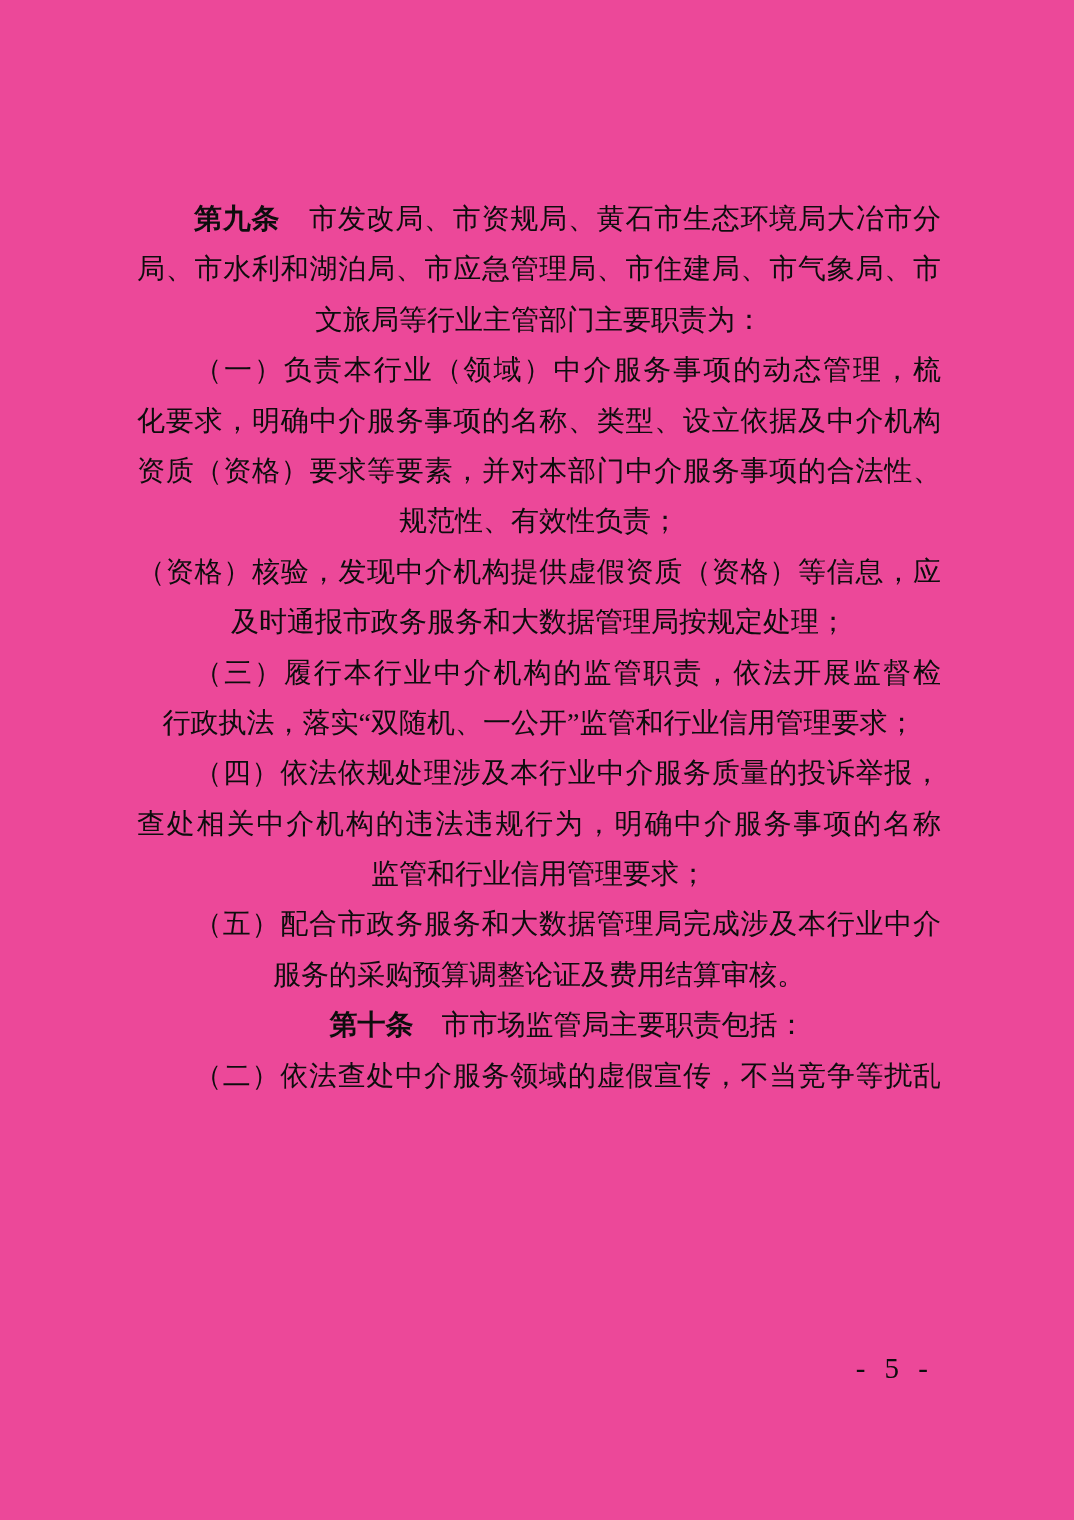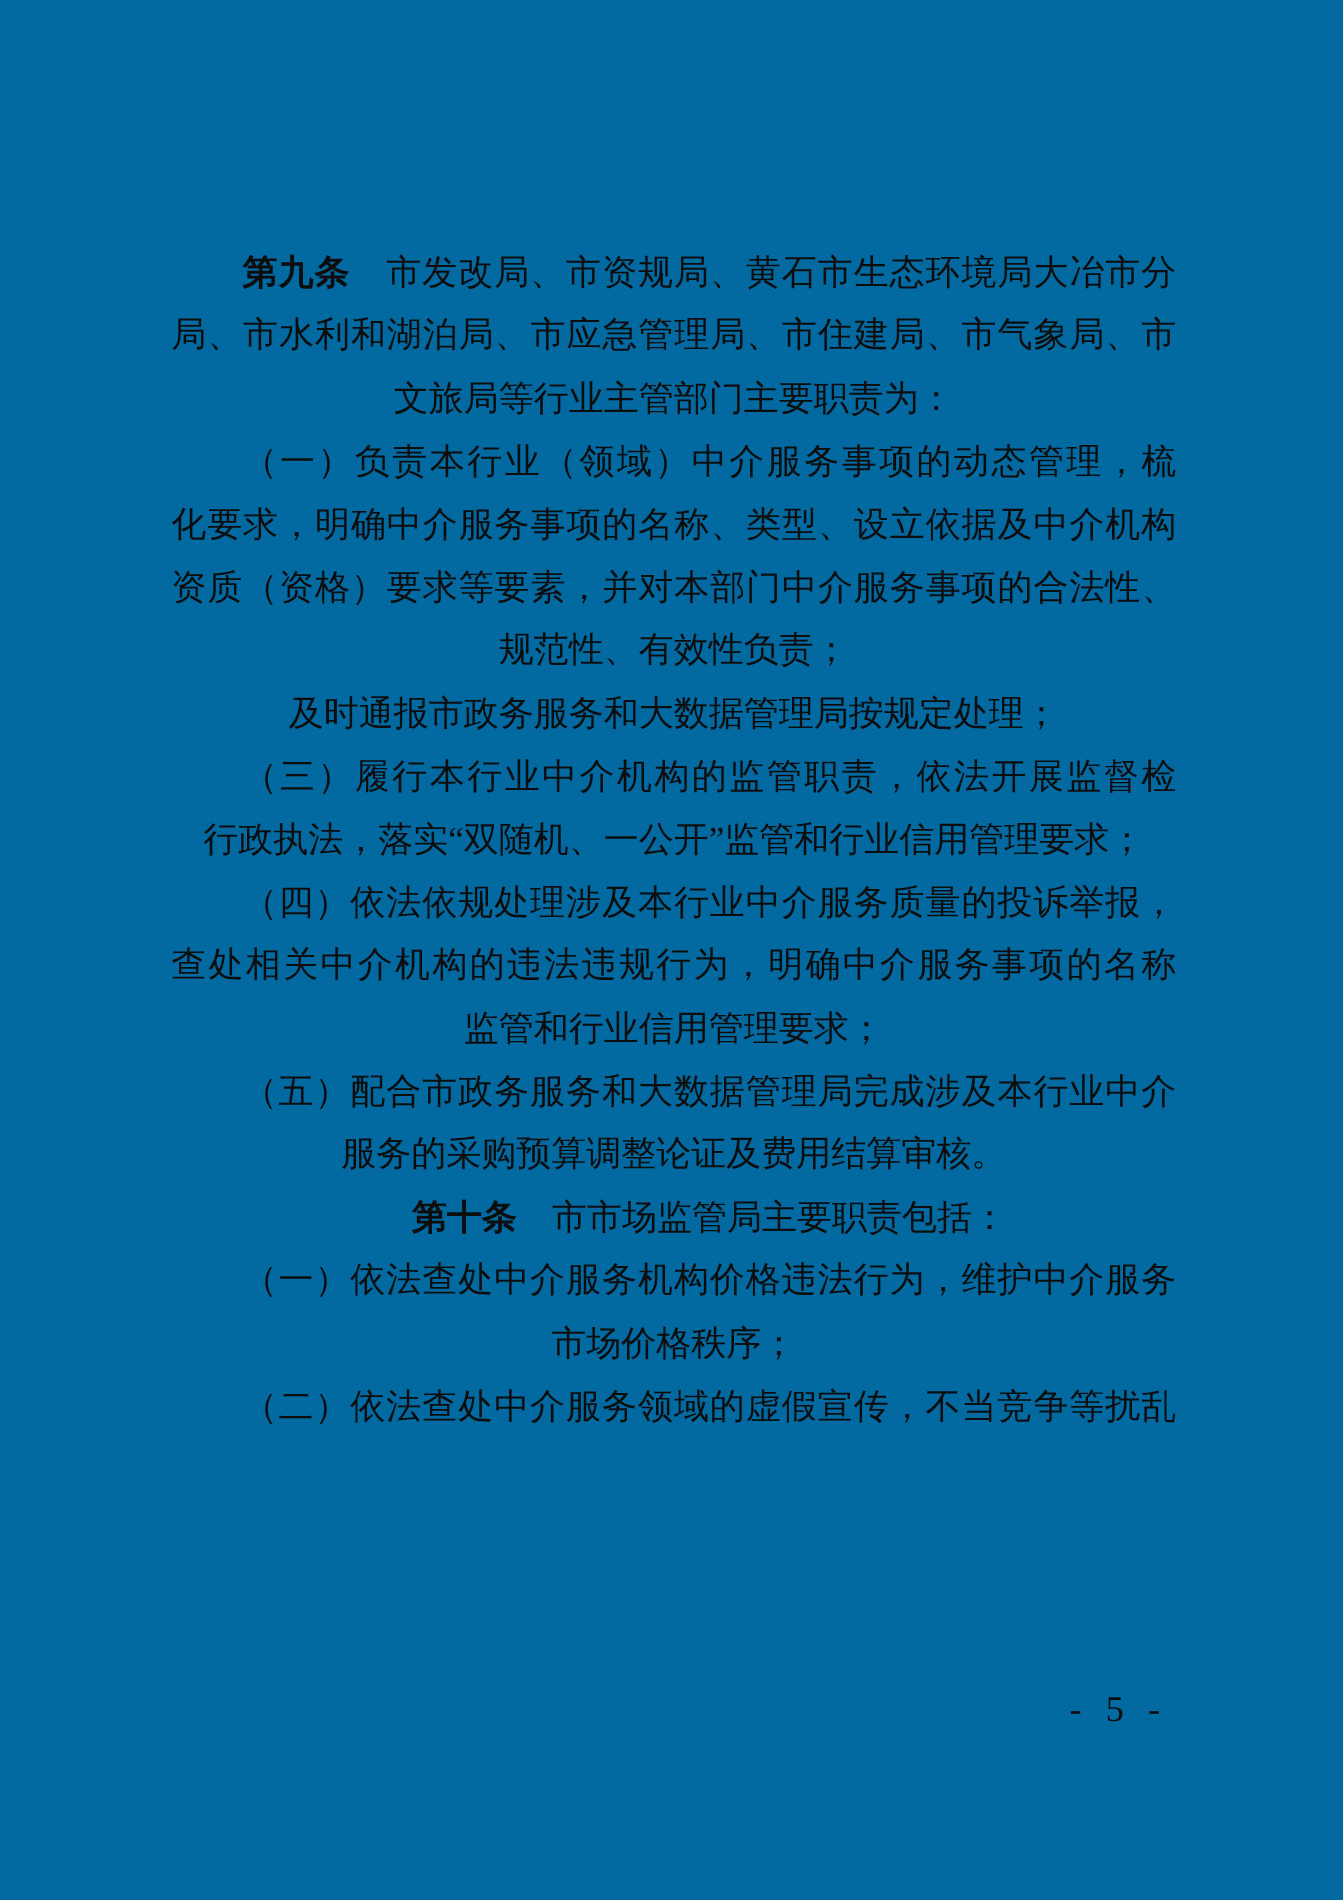--- a/index.html
+++ b/index.html
@@ -1,21 +1,21 @@
 <!DOCTYPE html>
 <html><head>
 <meta charset="utf-8">
 <style>
   html, body { margin: 0; padding: 0; background: #e8e8e8; }
   .page {
     position: relative;
     width: 1074px;
     height: 1520px;
     margin: 0 auto;
-    background: #0369a1;
+    background: #ec4899;
     overflow: hidden;
     font-family: "Liberation Serif", "DejaVu Serif", serif;
     color: #0d0d0d;
   }
   .doc-body {
     position: absolute;
     left: 137px;
     top: 194px;
     width: 804px;
   }
@@ -58,40 +58,37 @@
         <div class="text-line fill"><span>局、市水利和湖泊局、市应急管理局、市住建局、市气象局、市</span></div>
         <div class="text-line"><span>文旅局等行业主管部门主要职责为：</span></div>
       </div>
       <div>
         <div class="text-line fill indent"><span>（一）负责本行业（领域）中介服务事项的动态管理，梳理、</span></div>
         <div class="text-line fill"><span>化要求，明确中介服务事项的名称、类型、设立依据及中介机构</span></div>
         <div class="text-line fill"><span>资质（资格）要求等要素，并对本部门中介服务事项的合法性、</span></div>
         <div class="text-line"><span>规范性、有效性负责；</span></div>
       </div>
       <div>
+        <div class="text-line fill"><span>（资格）核验，发现中介机构提供虚假资质（资格）等信息，应</span></div>
         <div class="text-line"><span>及时通报市政务服务和大数据管理局按规定处理；</span></div>
       </div>
       <div>
         <div class="text-line fill indent"><span>（三）履行本行业中介机构的监管职责，依法开展监督检查、</span></div>
         <div class="text-line"><span>行政执法，落实“双随机、一公开”监管和行业信用管理要求；</span></div>
       </div>
       <div>
         <div class="text-line fill indent"><span>（四）依法依规处理涉及本行业中介服务质量的投诉举报，</span></div>
         <div class="text-line fill"><span>查处相关中介机构的违法违规行为，明确中介服务事项的名称</span></div>
         <div class="text-line"><span>监管和行业信用管理要求；</span></div>
       </div>
       <div>
         <div class="text-line fill indent"><span>（五）配合市政务服务和大数据管理局完成涉及本行业中介</span></div>
         <div class="text-line"><span>服务的采购预算调整论证及费用结算审核。</span></div>
       </div>
       <div>
         <div class="text-line indent"><span class="seg-bold">第十条</span><span>　市市场监管局主要职责包括：</span></div>
       </div>
       <div>
-        <div class="text-line fill indent"><span>（一）依法查处中介服务机构价格违法行为，维护中介服务</span></div>
-        <div class="text-line"><span>市场价格秩序；</span></div>
-      </div>
-      <div>
         <div class="text-line fill indent"><span>（二）依法查处中介服务领域的虚假宣传，不当竞争等扰乱</span></div>
       </div>
     </div>
   <div class="page-number">- 5 -</div>
 </div>
 
 </body></html>

